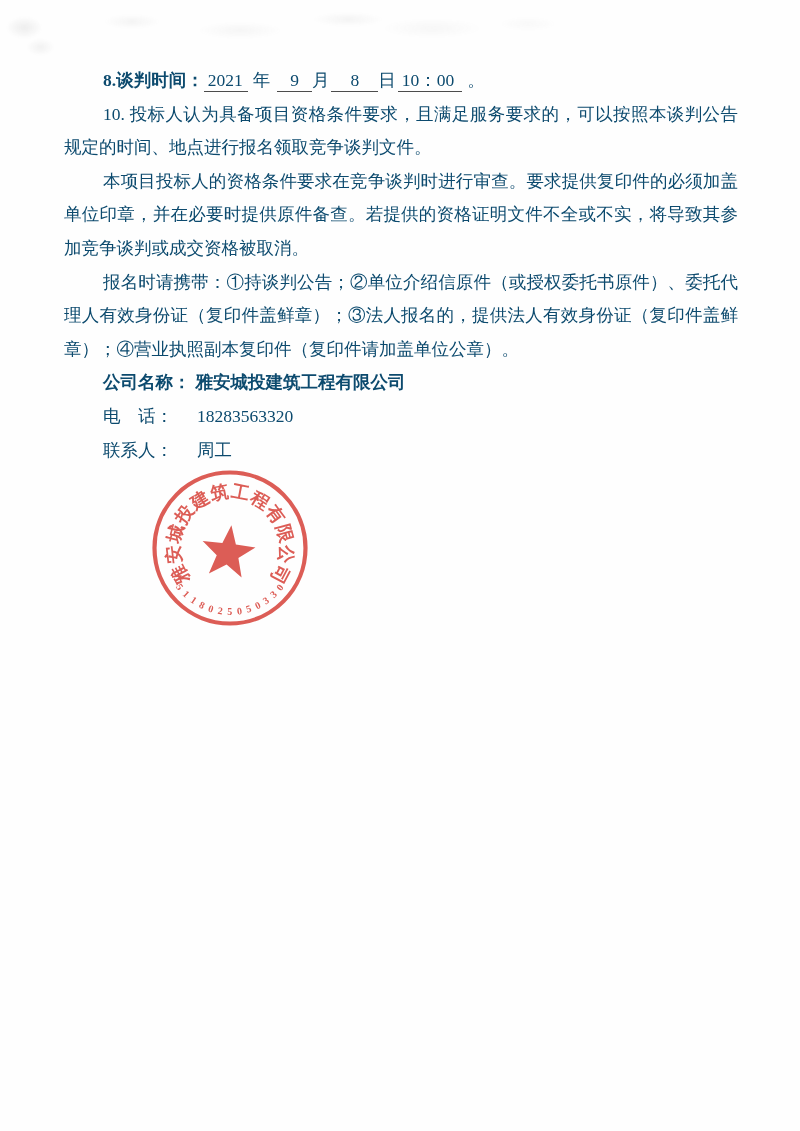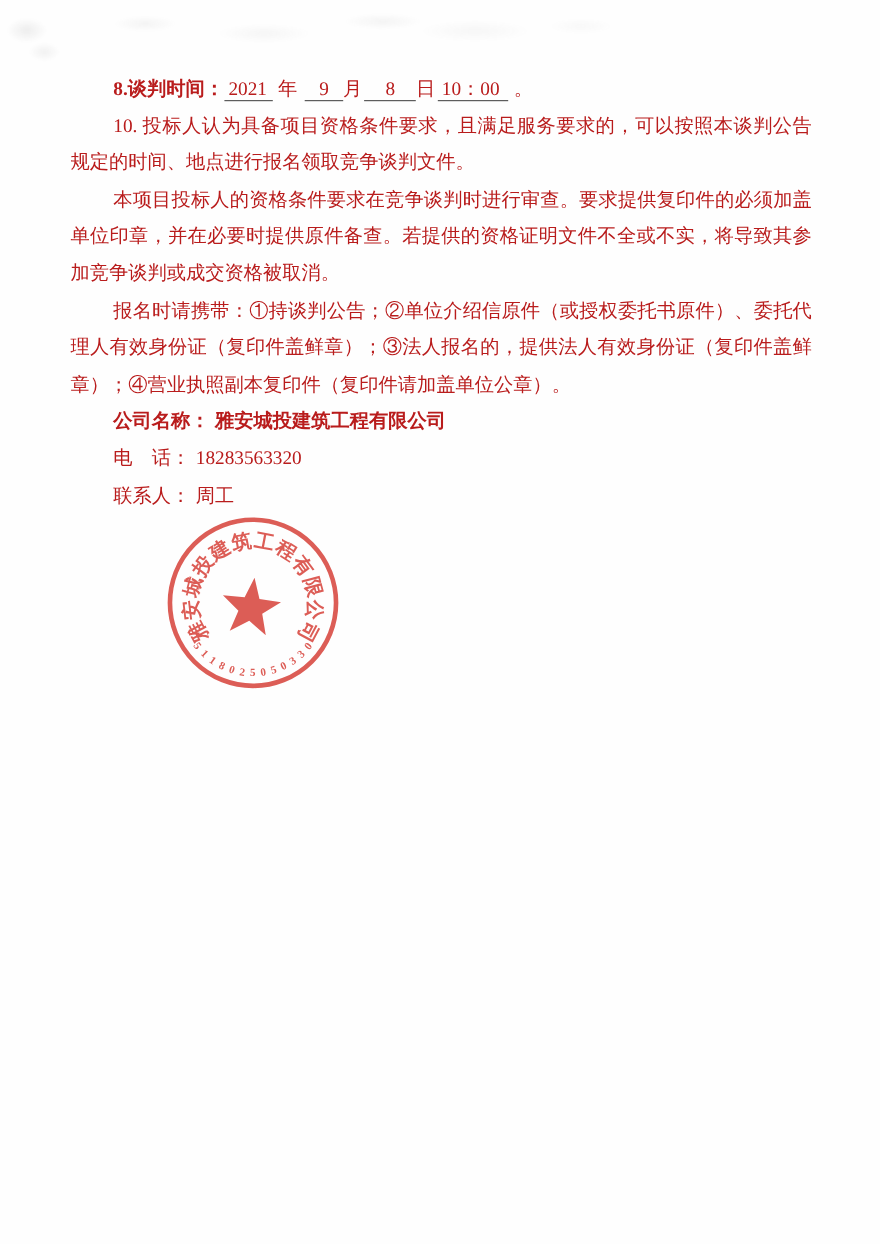--- a/index.html
+++ b/index.html
@@ -27,35 +27,35 @@
   }
   .noise-left{
     position:absolute;top:8px;left:2px;width:64px;height:56px;
     background:
       radial-gradient(ellipse 26px 16px at 35% 35%, rgba(90,90,90,.10), transparent 70%),
       radial-gradient(ellipse 20px 12px at 60% 70%, rgba(90,90,90,.08), transparent 70%);
     filter:blur(1px);
   }
   .content{
     position:absolute;left:64px;top:64px;width:674px;
-    font-size:17.5px;line-height:33.6px;color:#b91c1c;
+    font-size:17.5px;line-height:33.6px;color:#0c4a6e;
     text-align:justify;
   }
   .content p{margin:0;text-indent:39px;}
   .b{font-weight:700;}
   .mt{margin-top:3px;}
   
   .uline{border-bottom:1.2px solid #4c4c4c;padding-bottom:1px;}
   .u-year{padding-left:4px;padding-right:5px;}
   .u-month{padding-left:13px;padding-right:13px;margin-left:7px;}
   .u-day{padding-left:19px;padding-right:19px;margin-left:2px;}
   .u-time{padding-left:4px;padding-right:8px;margin-left:2px;}
   .seg-gap{margin-left:5px;}
   .val-sm{margin-left:5px;margin-top:32px;}
-  .val-md{margin-left:5px;}
+  .val-md{margin-left:24px;}
   
   .stamp{
     position:absolute;left:150px;top:468px;width:160px;height:160px;
     opacity:.86;mix-blend-mode:multiply;
   }
   .stamp svg{display:block;width:160px;height:160px;}
   .stamp-char{
     font-size:18px;font-weight:700;fill:currentColor;
     font-family:"Liberation Serif","DejaVu Serif",serif;
   }

